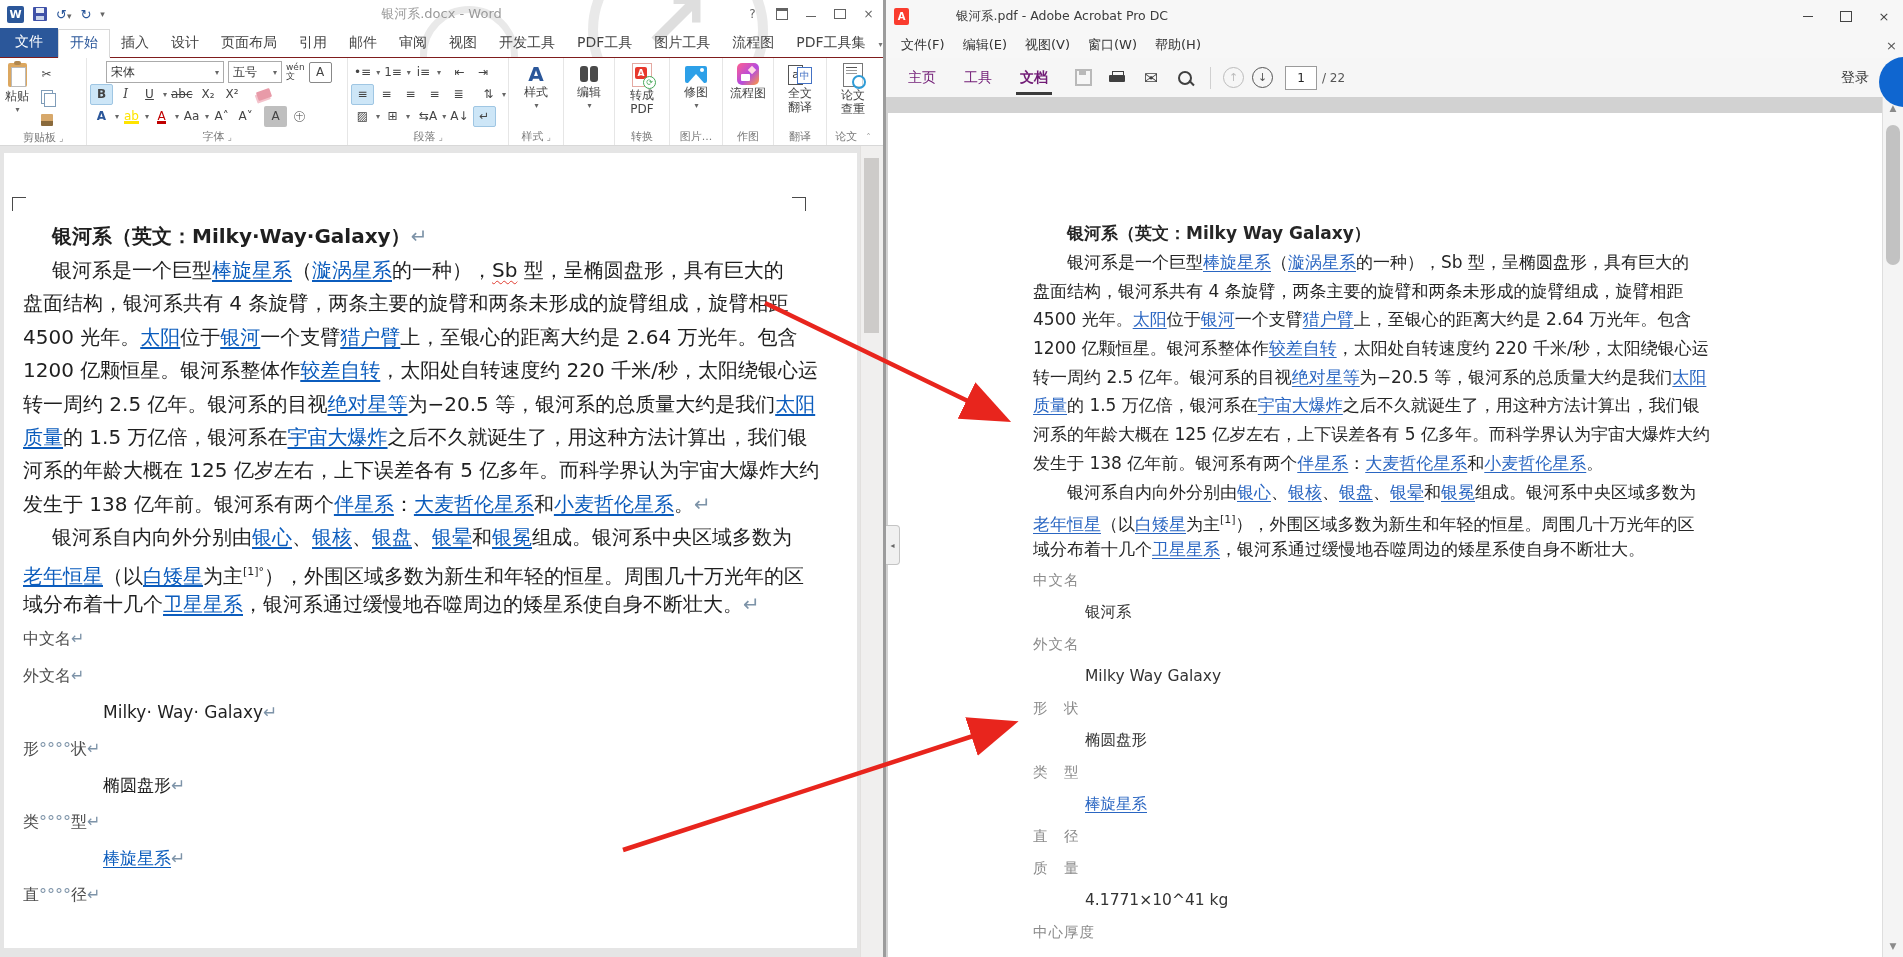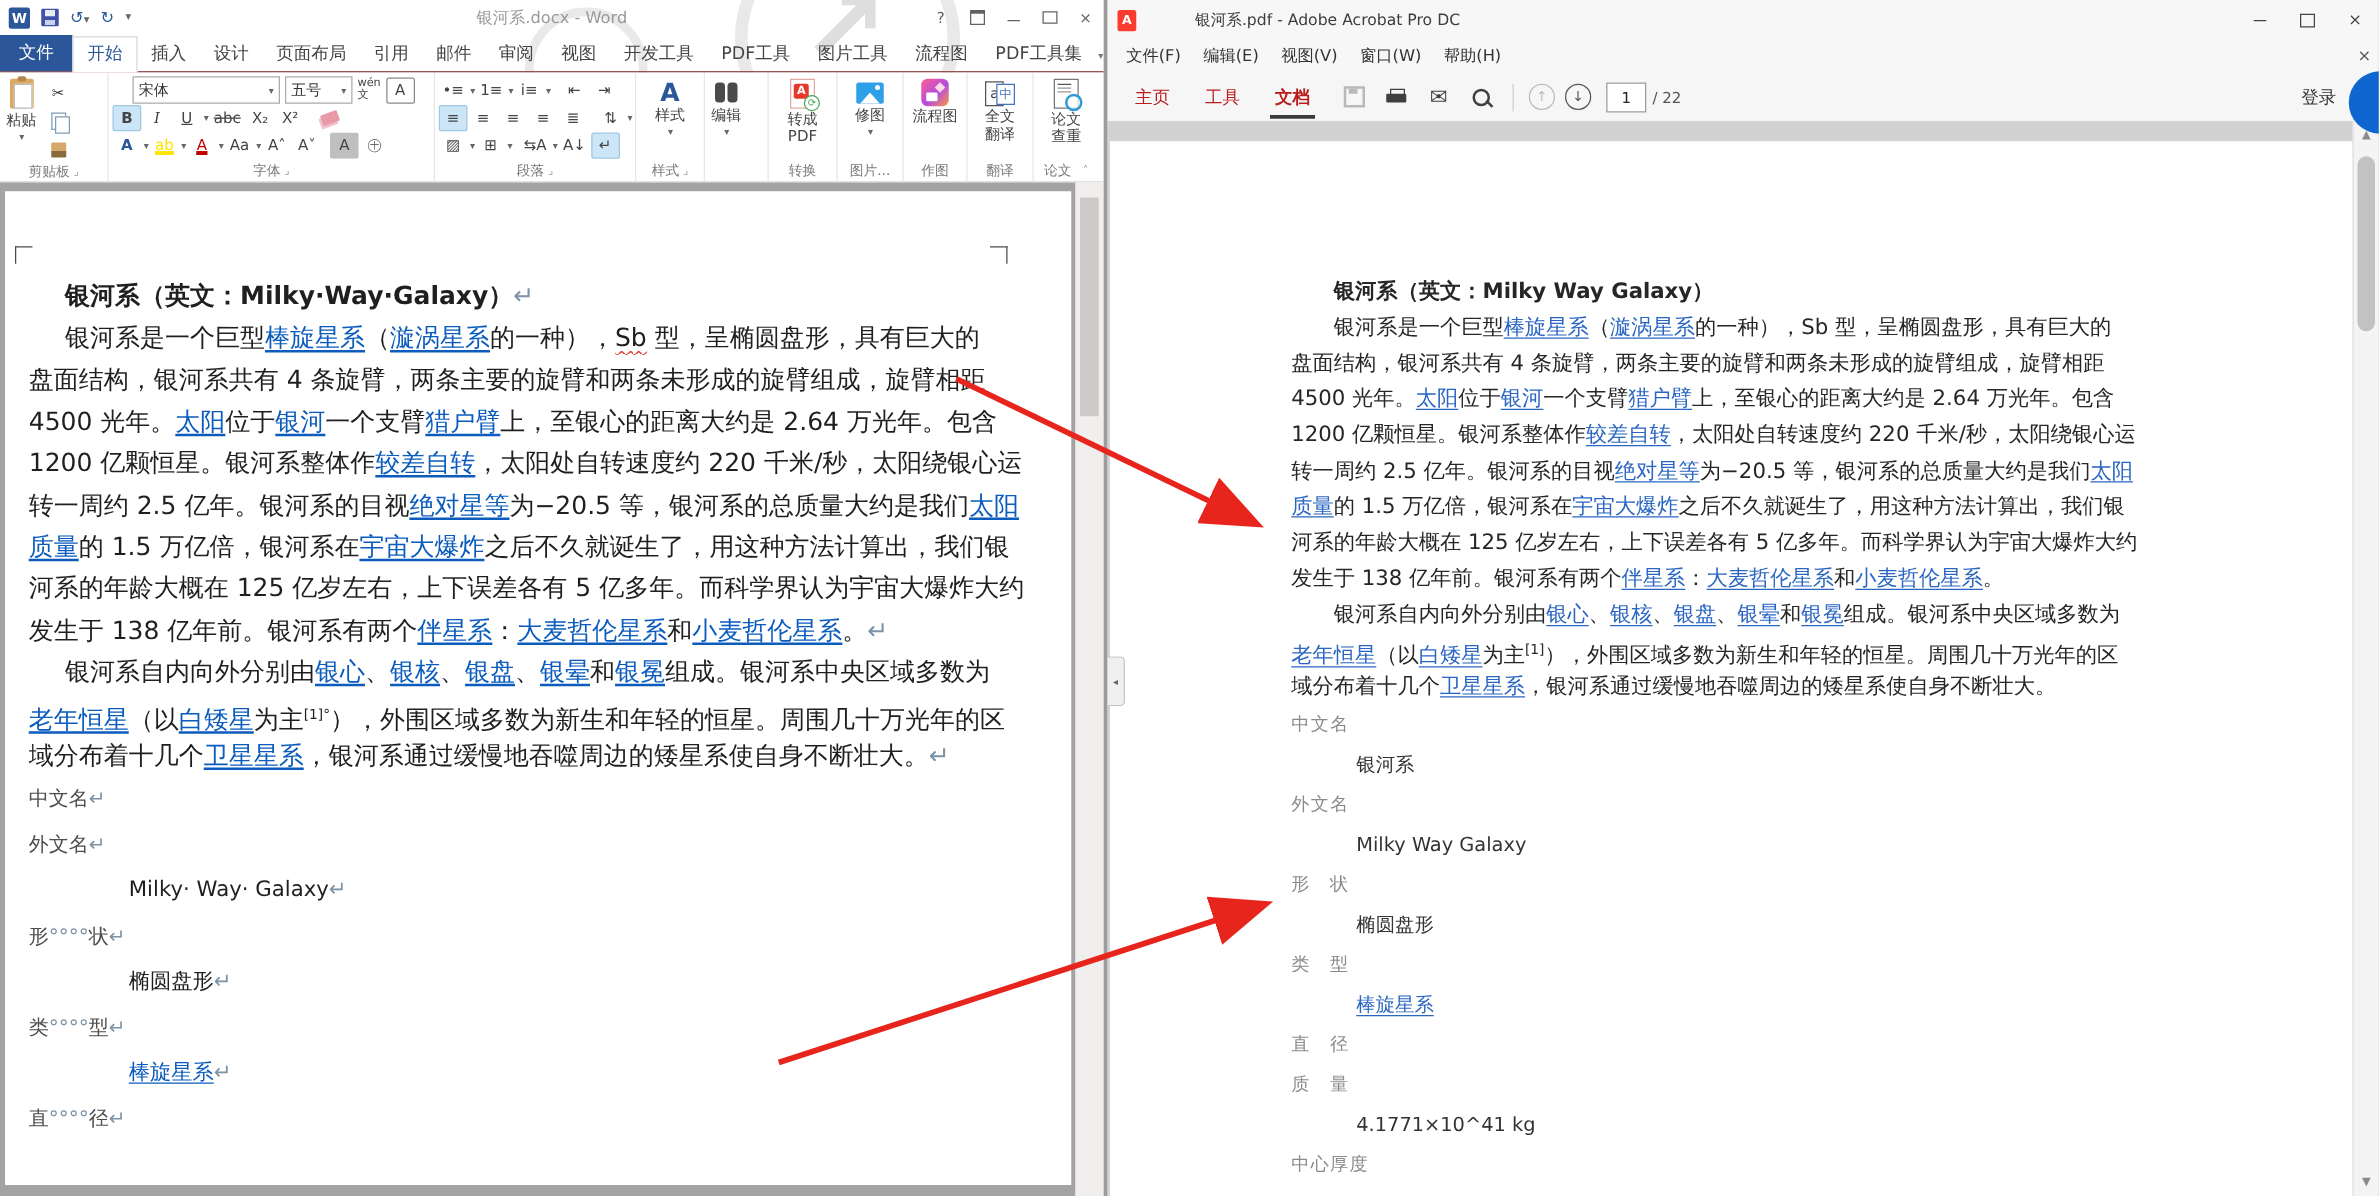--- a/index.html
+++ b/index.html
@@ -76,21 +76,21 @@
   .ic-flow:after{content:"";position:absolute;right:4px;top:4px;width:6px;height:6px;background:#ffd9e6;transform:rotate(45deg);}
   .ic-trans{position:relative;width:24px;height:20px;margin:2px 0 1px;}
   .ic-trans .ta{position:absolute;left:0;top:0;width:13px;height:18px;border:1px solid #555;font-size:11px;
     color:#333;display:flex;align-items:center;justify-content:center;background:#fff;}
   .ic-trans .tz{position:absolute;right:0;top:2px;width:13px;height:15px;border:1px solid #4472c4;font-size:10px;
     color:#4472c4;display:flex;align-items:center;justify-content:center;background:#fff;}
   .ic-paper{width:18px;height:22px;border:1px solid #777;background:#fff;position:relative;margin-bottom:1px;}
   .ic-paper:before{content:"";position:absolute;left:2px;top:3px;width:11px;height:1px;box-shadow:0 0 0 #555,0 3px 0 #999,0 6px 0 #999;background:#555;}
   .ic-paper:after{content:"";position:absolute;right:-4px;bottom:-3px;width:10px;height:10px;border:2px solid #2e9bd6;border-radius:50%;background:rgba(255,255,255,.7);}
   
-  .w-doc{position:absolute;left:0;top:146px;right:22px;bottom:0;background:#a3a3a3;}
+  .w-doc{position:absolute;left:0;top:146px;right:22px;bottom:0;background:#e5e5e5;}
   .w-page{position:absolute;left:4px;top:7px;width:853px;bottom:9px;background:#fff;overflow:hidden;}
   .cropmark{position:absolute;width:13px;height:13px;}
   .cropmark.tl{left:8px;top:44px;border-left:1px solid #4a4a4a;border-top:1px solid #4a4a4a;}
   .cropmark.tr{left:788px;top:44px;border-right:1px solid #4a4a4a;border-top:1px solid #4a4a4a;}
   .wdoc{position:absolute;left:19px;top:65px;width:820px;}
   .wdoc .ln{height:33.4px;line-height:33.4px;font-size:20px;color:#1f1f1f;white-space:nowrap;}
   .wdoc .t{height:36px;line-height:36px;padding-left:29px;}
   .wdoc .i{padding-left:29px;}
   .wdoc .lab{height:36.5px;line-height:36.5px;font-size:16px;color:#4d4d4d;}
   .wdoc .val{height:36.5px;line-height:36.5px;font-size:17px;padding-left:80px;color:#1f1f1f;}
@@ -110,21 +110,21 @@
   .a-title{font-size:12.5px;color:#3c3c3c;margin-left:40px;}
   .a-controls{margin-left:auto;display:flex;}
   .awc{width:38px;height:28px;display:flex;align-items:center;justify-content:center;color:#444;font-size:13px;}
   .awc .mini-box{width:10px;height:9px;border:1px solid #444;}
   .awc .mini-bar{width:10px;height:1px;background:#444;}
   .a-menubar{height:26px;display:flex;align-items:center;background:#f7f7f7;padding-left:6px;position:relative;}
   .amenu{padding:0 9px;font-size:13px;color:#333;}
   .a-menuclose{position:absolute;right:6px;color:#555;font-size:13px;}
   .a-toolbar{height:39px;background:#f6f6f6;border-bottom:1px solid #cfcfcf;display:flex;align-items:center;
     padding-left:12px;position:relative;}
-  .atab{padding:9px 10px 8px;font-size:14px;color:#b91c1c;margin-right:8px;position:relative;}
+  .atab{padding:9px 10px 8px;font-size:14px;color:#701a75;margin-right:8px;position:relative;}
   .atab.active{font-weight:bold;}
   .atab.active:after{content:"";position:absolute;left:6px;right:6px;bottom:0;height:3px;background:#3b3b3b;}
   .atool{width:34px;height:28px;display:flex;align-items:center;justify-content:center;color:#3f3f3f;}
   .a-savei{width:13px;height:13px;border:2px solid #b9b9b9;position:relative;}
   .a-savei:before{content:"";position:absolute;left:2px;top:0;width:7px;height:4px;background:#b9b9b9;}
   .a-print{width:16px;height:13px;position:relative;}
   .a-print:before{content:"";position:absolute;left:3px;top:0;width:10px;height:4px;border:1px solid #3f3f3f;}
   .a-print:after{content:"";position:absolute;left:0;top:4px;width:16px;height:7px;background:#3f3f3f;border-radius:1px;}
   .a-mail{font-size:17px;}
   .a-search{width:10px;height:10px;border:2px solid #3f3f3f;border-radius:50%;position:relative;}
@@ -329,21 +329,21 @@
               <span class="da">▾</span>
           </div>
         </div>
         <div class="glabel">
             <span>样式</span>
             <span class="launch">⌟</span>
           </div>
       </div>
 
       <div class="rgroup" style="width:50px">
-        <div class="rcontent" style="display:flex;">
+        <div class="rcontent" style="display:flex;justify-content:center">
           <div class="bigb">
             <span class="ic-binoc"></span>
             <span>编辑</span>
               <span class="da">▾</span>
           </div>
         </div>
         <div class="glabel"></div>
       </div>
 
       <div class="rgroup" style="width:54px">

